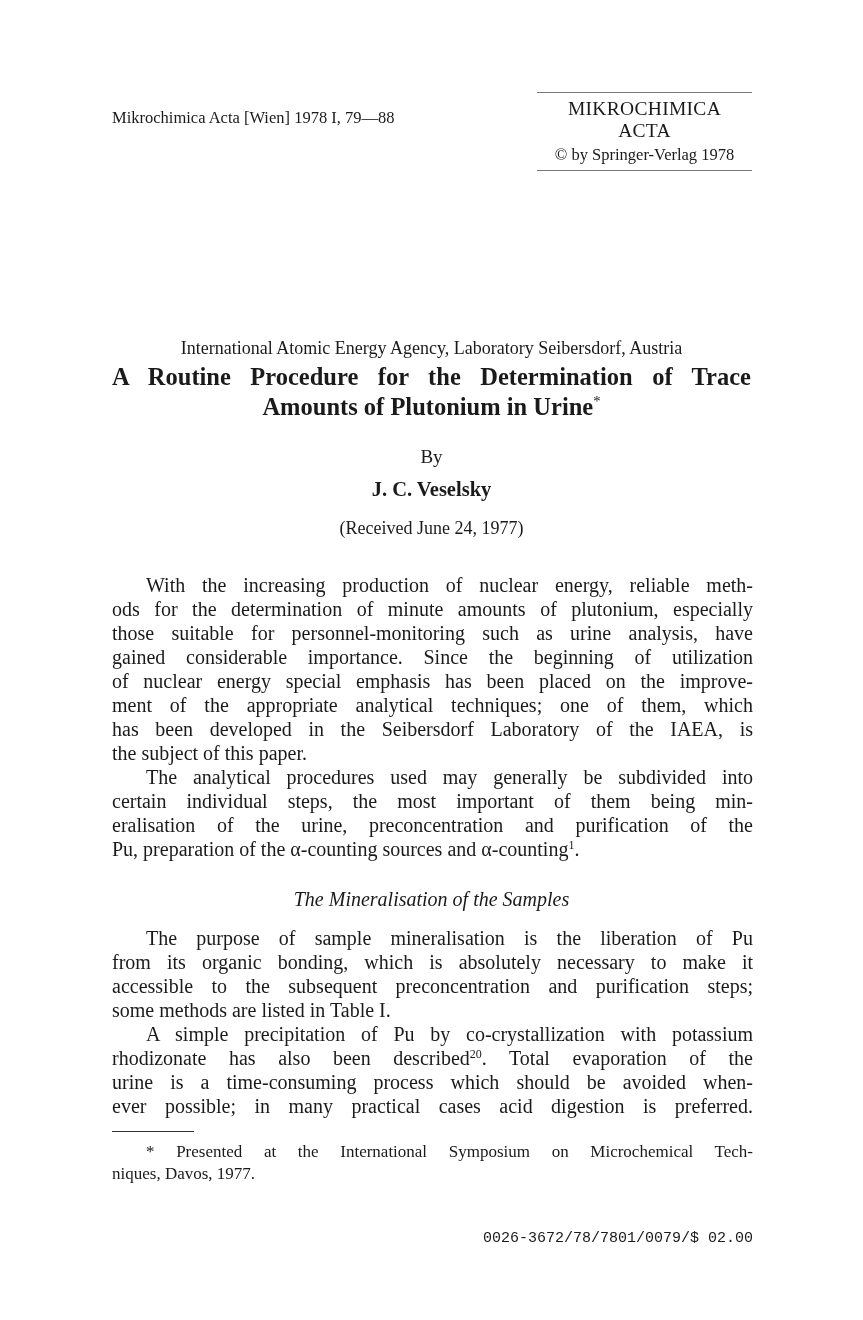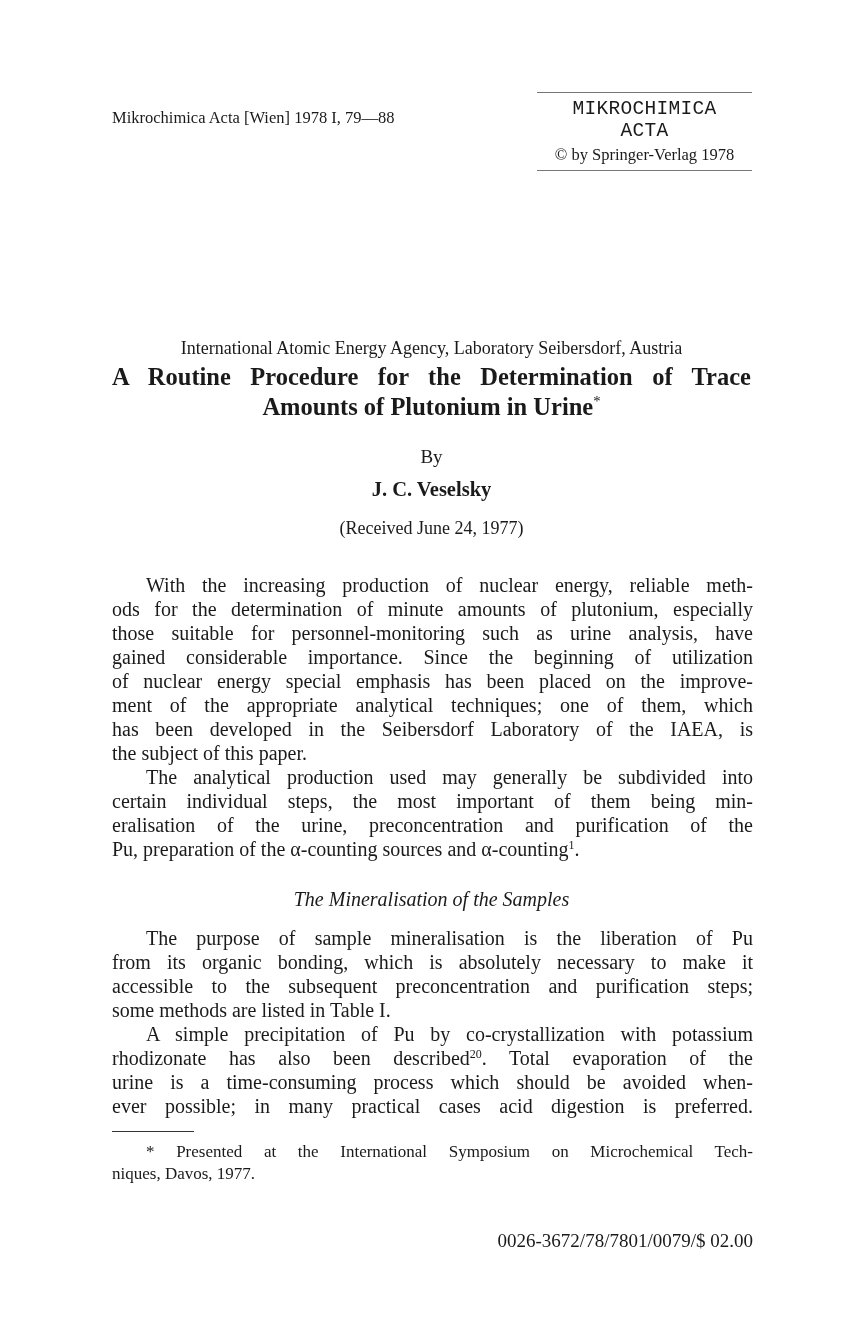--- a/index.html
+++ b/index.html
@@ -2,39 +2,39 @@
 <html><head>
   <meta charset="utf-8">
   <style>
     html, body { margin: 0; padding: 0; background: #ffffff; }
     body { width: 863px; height: 1320px; position: relative; overflow: hidden;
            font-family: "Liberation Serif", "DejaVu Serif", serif; color: #1a1a1a; }
     .abs { position: absolute; white-space: nowrap; }
     .hdr-left { left: 112px; top: 108px; font-size: 16.5px; }
     .journal-box { left: 537px; top: 92px; width: 215px; text-align: center; }
     .journal-rule { height: 0; border-top: 1px solid #777; }
-    .journal-name { font-size: 19.5px; line-height: 22px; margin-top: 5px; letter-spacing: 0.3px; font-family: Liberation Mono, monospace; }
+    .journal-name { font-size: 19.5px; line-height: 22px; margin-top: 5px; letter-spacing: 0.3px; }
     .journal-copy { font-size: 16.5px; line-height: 22px; margin: 2px 0 4px 0; }
     .affil { left: 0; width: 863px; text-align: center; top: 338px; font-size: 18px; }
     .title { left: 112px; width: 639px; top: 362px; font-size: 24.5px; font-weight: bold; line-height: 30px; text-align: center; }
     .title .l1 { display: block; text-align: justify; text-align-last: justify; word-spacing: 3px; }
     .title .l2 { display: block; text-align: center; }
     .by { left: 0; width: 863px; text-align: center; top: 446px; font-size: 19px; }
     .author { left: 0; width: 863px; text-align: center; top: 478px; font-size: 20.5px; font-weight: bold; }
     .received { left: 0; width: 863px; text-align: center; top: 518px; font-size: 18px; }
     .body-line { left: 112px; width: 641px; font-size: 20px; height: 24px; line-height: 24px;
                  text-align: justify; text-align-last: justify; }
     .body-line.last { text-align-last: left; }
     .body-line.indent { padding-left: 34px; width: 607px; }
     .section { left: 0; width: 863px; text-align: center; top: 888px; font-size: 20px; font-style: italic; }
     .fn-rule { left: 112px; top: 1131px; width: 82px; height: 0; border-top: 1px solid #333; }
     .fn-line { left: 112px; width: 641px; font-size: 17px; height: 22px; line-height: 22px; text-align: justify; text-align-last: justify; }
     .fn-line.last { text-align-last: left; }
     .fn-line.indent { padding-left: 34px; width: 607px; }
-    .code { right: 110px; top: 1230px; font-size: 19px; }
+    .code { right: 110px; top: 1230px; font-size: 15px; font-family: Liberation Mono, monospace; }
     sup { font-size: 60%; line-height: 0; vertical-align: 0.6em; }
   </style>
 </head>
 <body>
 
 <div class="abs hdr-left">Mikrochimica Acta [Wien] 1978 I, 79—88</div>
 
 <div class="abs journal-box">
   <div class="journal-rule"></div>
   <div class="journal-name">MIKROCHIMICA</div>
@@ -56,21 +56,21 @@
 
 <div class="abs body-line indent" style="top:573px">With the increasing production of nuclear energy, reliable meth-</div>
 <div class="abs body-line" style="top:597px">ods for the determination of minute amounts of plutonium, especially</div>
 <div class="abs body-line" style="top:621px">those suitable for personnel-monitoring such as urine analysis, have</div>
 <div class="abs body-line" style="top:645px">gained considerable importance. Since the beginning of utilization</div>
 <div class="abs body-line" style="top:669px">of nuclear energy special emphasis has been placed on the improve-</div>
 <div class="abs body-line" style="top:693px">ment of the appropriate analytical techniques; one of them, which</div>
 <div class="abs body-line" style="top:717px">has been developed in the Seibersdorf Laboratory of the IAEA, is</div>
 <div class="abs body-line last" style="top:741px">the subject of this paper.</div>
 
-<div class="abs body-line indent" style="top:765px">The analytical production used may generally be subdivided into</div>
+<div class="abs body-line indent" style="top:765px">The analytical procedures used may generally be subdivided into</div>
 <div class="abs body-line" style="top:789px">certain individual steps, the most important of them being min-</div>
 <div class="abs body-line" style="top:813px">eralisation of the urine, preconcentration and purification of the</div>
 <div class="abs body-line last" style="top:837px"><span>Pu, preparation of the α-counting sources and α-counting</span><sup>1</sup><span>.</span></div>
 
 <div class="abs section">The Mineralisation of the Samples</div>
 
 <div class="abs body-line indent" style="top:926px">The purpose of sample mineralisation is the liberation of Pu</div>
 <div class="abs body-line" style="top:950px">from its organic bonding, which is absolutely necessary to make it</div>
 <div class="abs body-line" style="top:974px">accessible to the subsequent preconcentration and purification steps;</div>
 <div class="abs body-line last" style="top:998px">some methods are listed in Table I.</div>

